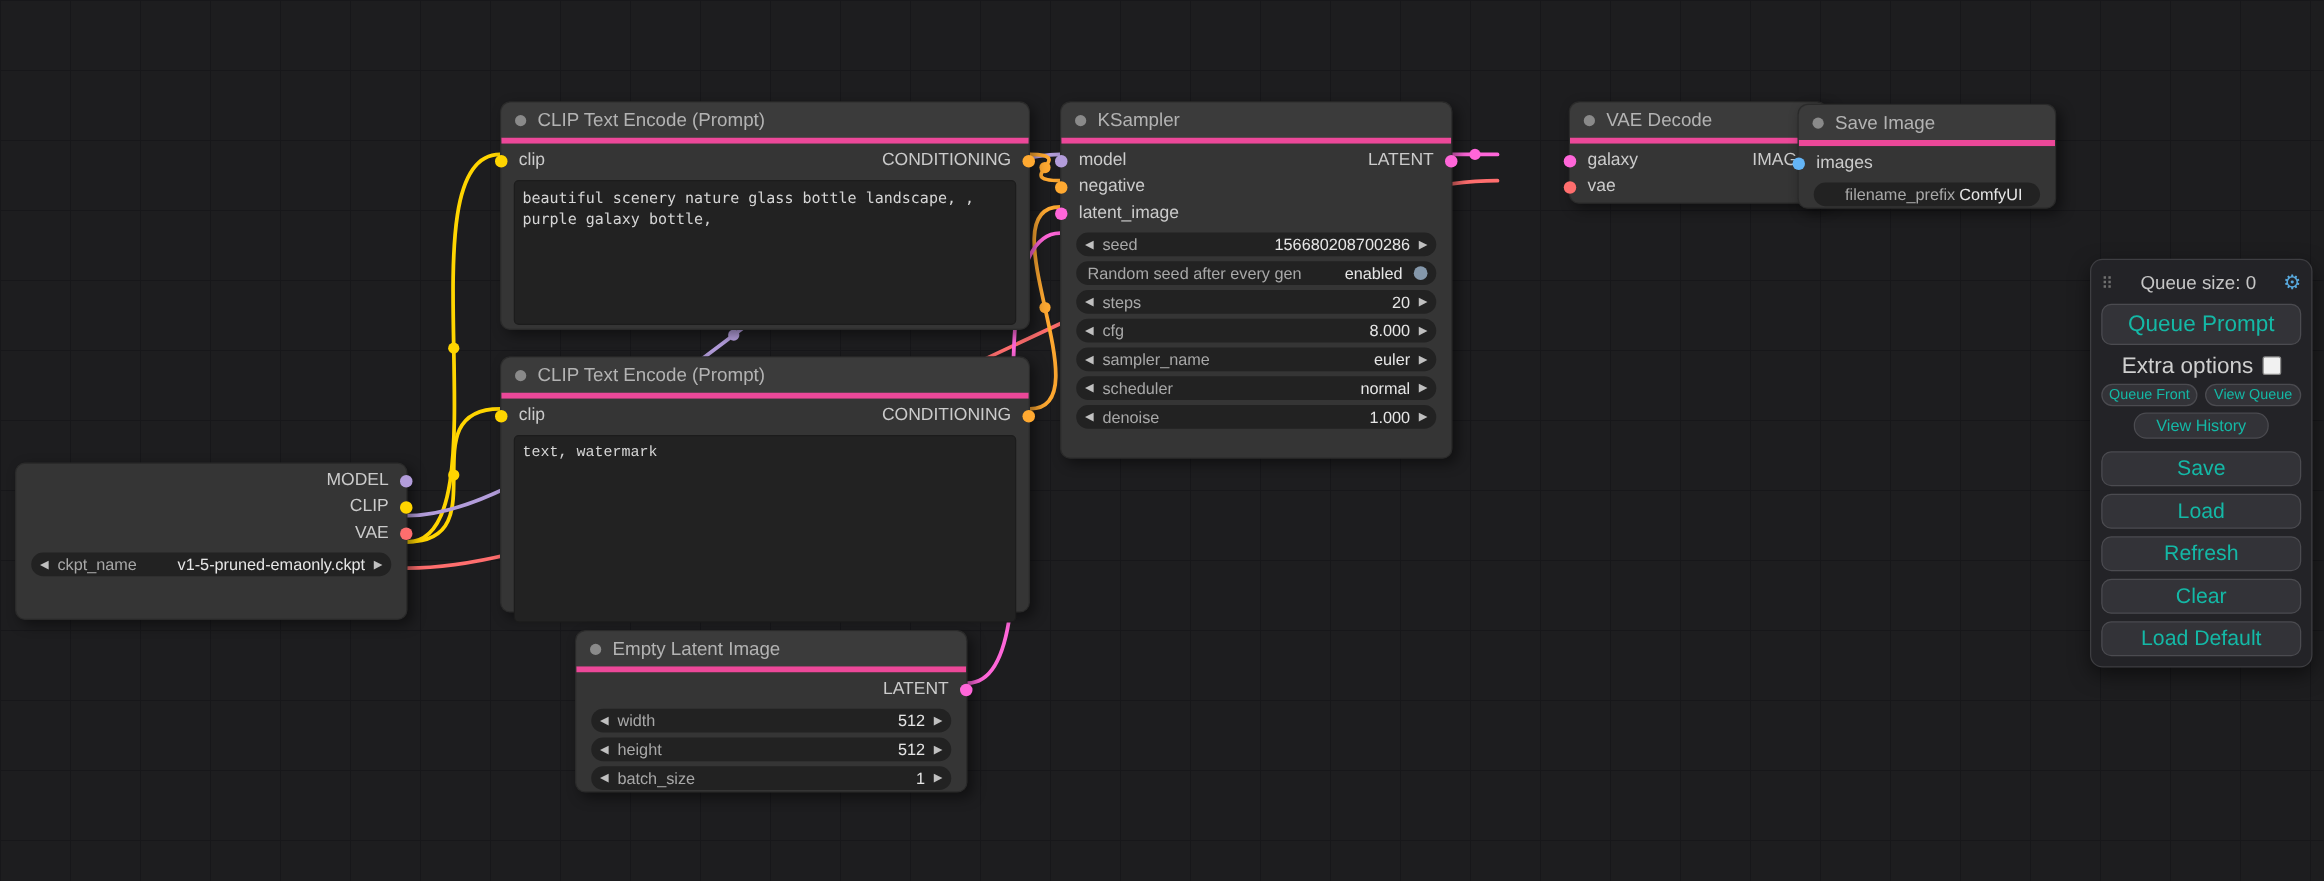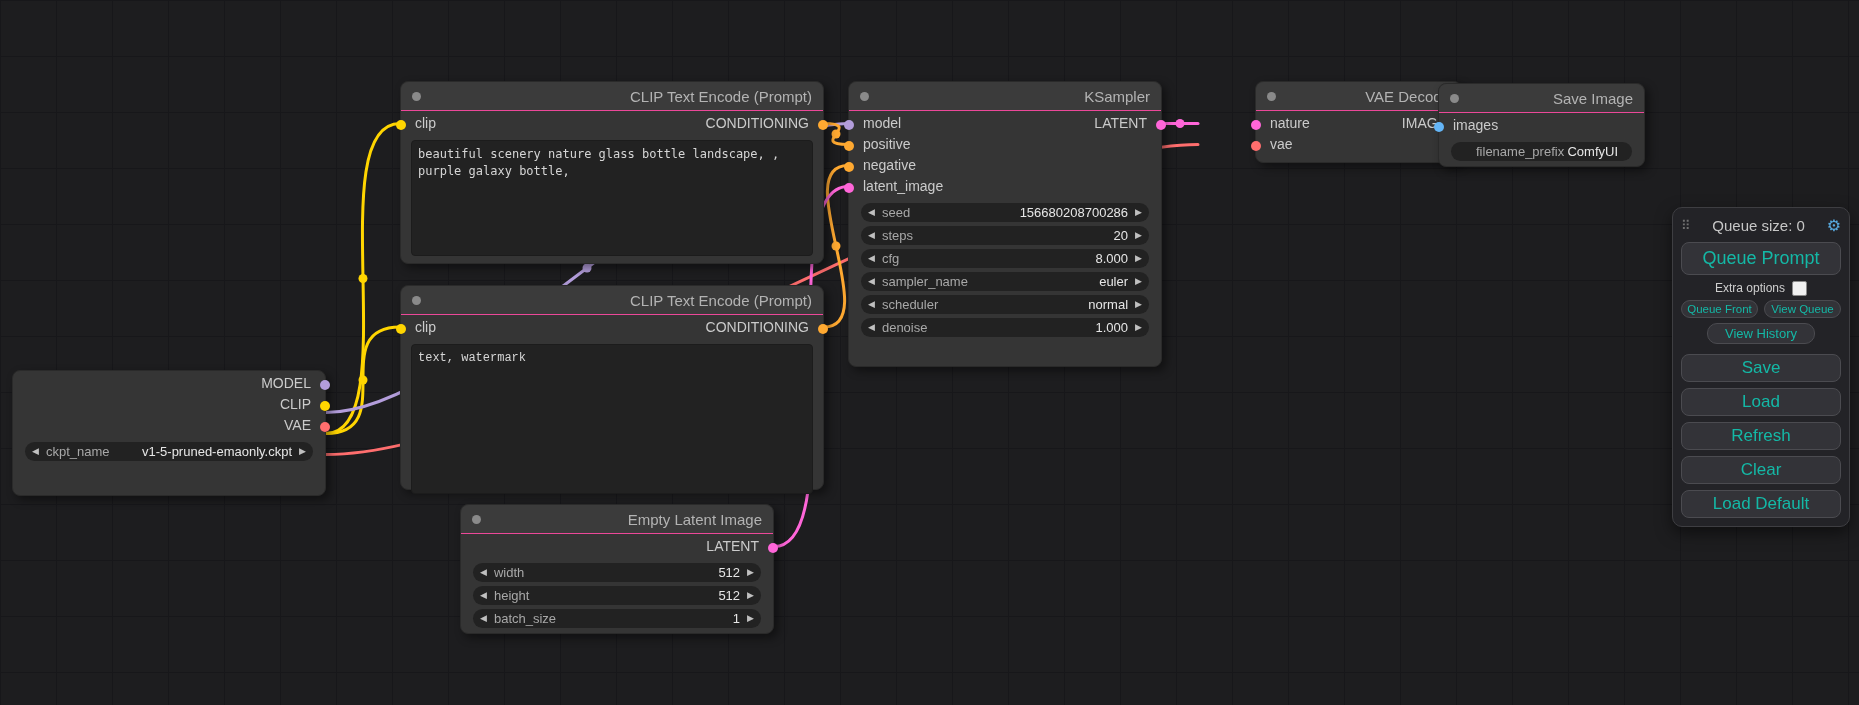--- a/index.html
+++ b/index.html
@@ -18,21 +18,21 @@
   svg.wires{position:absolute;left:0;top:0;z-index:1;pointer-events:none}
   .wire{fill:none;stroke-width:3;stroke-linecap:round}
 
   
   .node{
     position:absolute;z-index:2;background:#353535;border:1px solid #2a2a2a;
     border-radius:8px;box-shadow:4px 4px 10px rgba(0,0,0,.45);box-sizing:border-box;
   }
   .node-header{
     height:28px;display:flex;align-items:center;gap:9px;padding:0 11px;
-    background:#3b3b3b;border-radius:8px 8px 0 0;border-bottom:1px solid #ec4899;justify-content:space-between;
+    background:#3b3b3b;border-radius:8px 8px 0 0;border-bottom:5px solid #ec4899;
   }
   .collapse-dot{width:9px;height:9px;border-radius:50%;background:#8a8a8a;flex:0 0 auto}
   .node-title{font-size:15px;color:#b3b3b3;white-space:nowrap;overflow:hidden}
   .node-body{padding:4px 0 8px}
   .slot-row{
     position:relative;height:21px;display:flex;align-items:flex-start;
     padding:0 14px;font-size:14px;color:#cbcbcb;
   }
   .in-label{margin-right:auto}
   .out-label{margin-left:auto}
@@ -69,21 +69,21 @@
   .gear{color:#58a9de;font-size:16px;cursor:pointer;user-select:none}
   .qbtn{
     display:block;width:100%;background:#333338;border:1px solid #4b4b50;
     border-radius:8px;color:#14b8a6;font-family:inherit;cursor:pointer;
     margin:0 0 6px;box-sizing:border-box;
   }
   .qbtn.big{font-size:18px;padding:5px 0}
   .qbtn.med{font-size:17px;padding:3px 0}
   .qbtn.small{font-size:11.5px;padding:2px 0;border-radius:10px;margin:0;flex:1}
   .qbtn.history{width:68%;margin:5px auto 10px;font-size:13px;padding:2px 0;border-radius:10px;display:block}
-  .extra-row{display:flex;justify-content:center;gap:7px;color:#cfcfcf;font-size:12px;margin:2px 0 4px}
+  .extra-row{display:flex;align-items:center;justify-content:center;gap:7px;color:#cfcfcf;font-size:18px;margin:2px 0 4px}
   .checkbox{width:13px;height:13px;background:#f1f1f1;border:1px solid #8a8a8a;border-radius:2px;display:inline-block;cursor:pointer}
   .qrow{display:flex;gap:6px;margin:0 0 2px}
 </style>
 </head>
 <body>
 
 <div class="canvas-grid"></div>
 
 <svg class="wires" width="1859" height="705">
   <path class="wire" d="M326,433.5 C406,433.5 320,123.5 400,123.5" style="stroke: rgb(255, 213, 0);"></path>
@@ -200,38 +200,39 @@
   </div>
   <div class="node-body">
     <div class="slot-row">
       <span class="port in" style="background: rgb(179, 157, 219);"></span>
       <span class="in-label">model</span>
       <span class="out-label">LATENT</span>
       <span class="port out" style="background: rgb(255, 102, 217);"></span>
     </div>
     <div class="slot-row">
       <span class="port in" style="background: rgb(255, 169, 49);"></span>
-      <span class="in-label">positive</span>
-    </div>
-    <div class="slot-row">
-      <span class="port in" style="background: rgb(255, 169, 49);"></span>
       <span class="in-label">negative</span>
     </div>
     <div class="slot-row">
       <span class="port in" style="background: rgb(255, 102, 217);"></span>
       <span class="in-label">latent_image</span>
     </div>
 
     <div class="widget">
       <span class="arrow">◀</span>
       <span class="wlabel">seed</span>
       <span class="wvalue">156680208700286</span>
       <span class="arrow">▶</span>
     </div>
     <div class="widget">
+      <span class="wlabel" style="margin-left:2px">Random seed after every gen</span>
+      <span class="wvalue">enabled</span>
+      <span class="toggle-dot"></span>
+    </div>
+    <div class="widget">
       <span class="arrow">◀</span>
       <span class="wlabel">steps</span>
       <span class="wvalue">20</span>
       <span class="arrow">▶</span>
     </div>
     <div class="widget">
       <span class="arrow">◀</span>
       <span class="wlabel">cfg</span>
       <span class="wvalue">8.000</span>
       <span class="arrow">▶</span>
@@ -258,21 +259,21 @@
 </div>
 
 <div class="node" style="left:1255px;top:81px;width:207px;height:82px">
   <div class="node-header">
     <span class="collapse-dot"></span>
     <span class="node-title">VAE Decode</span>
   </div>
   <div class="node-body">
     <div class="slot-row">
       <span class="port in" style="background: rgb(255, 102, 217);"></span>
-      <span class="in-label">nature</span>
+      <span class="in-label">galaxy</span>
       <span class="out-label">IMAGE</span>
       <span class="port out" style="background: rgb(100, 181, 246);"></span>
     </div>
     <div class="slot-row">
       <span class="port in" style="background: rgb(255, 110, 110);"></span>
       <span class="in-label">vae</span>
     </div>
   </div>
 </div>
 

